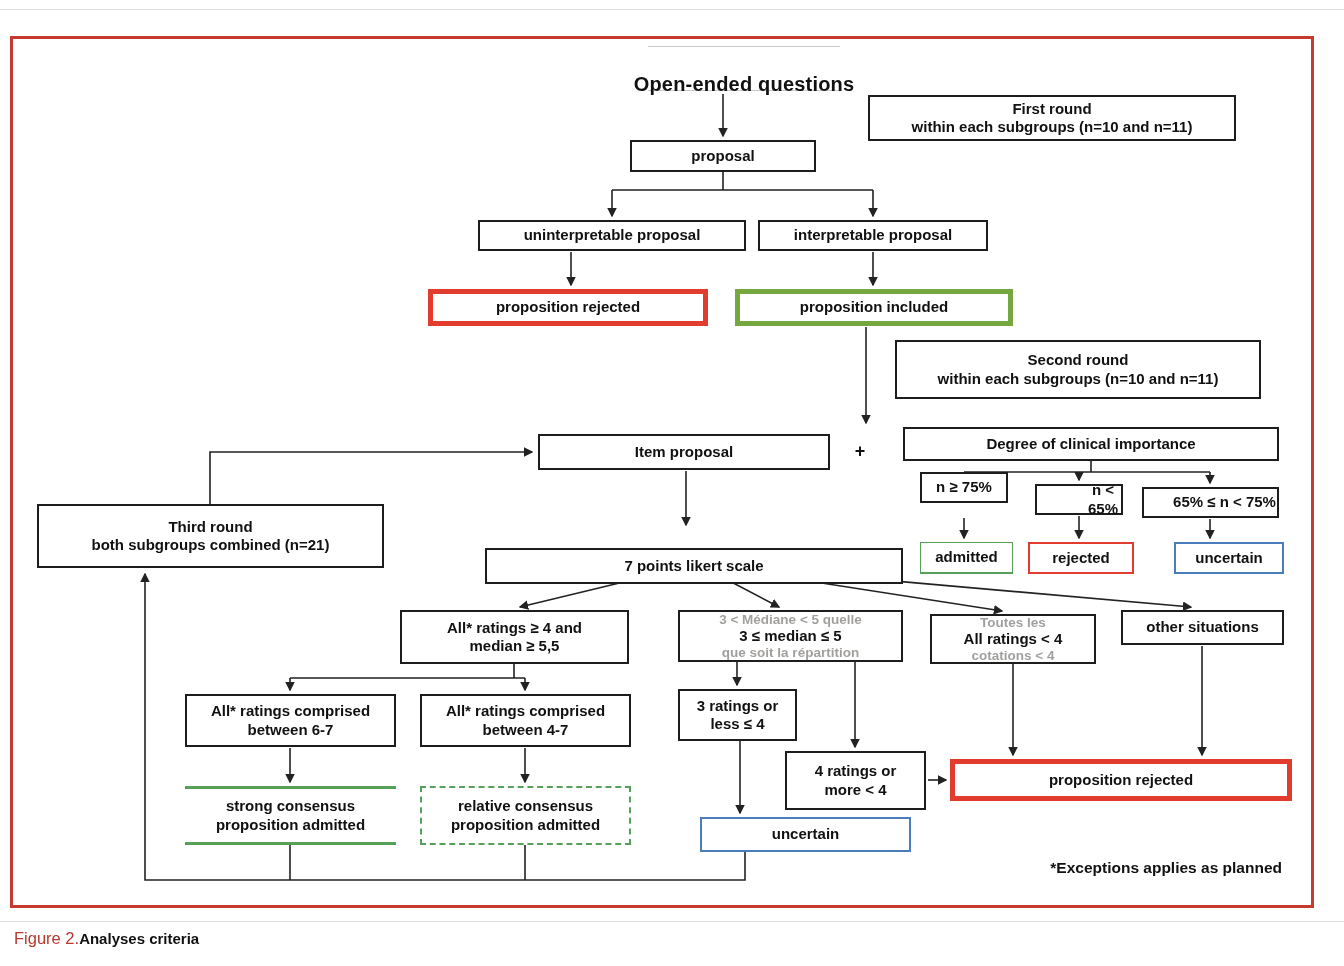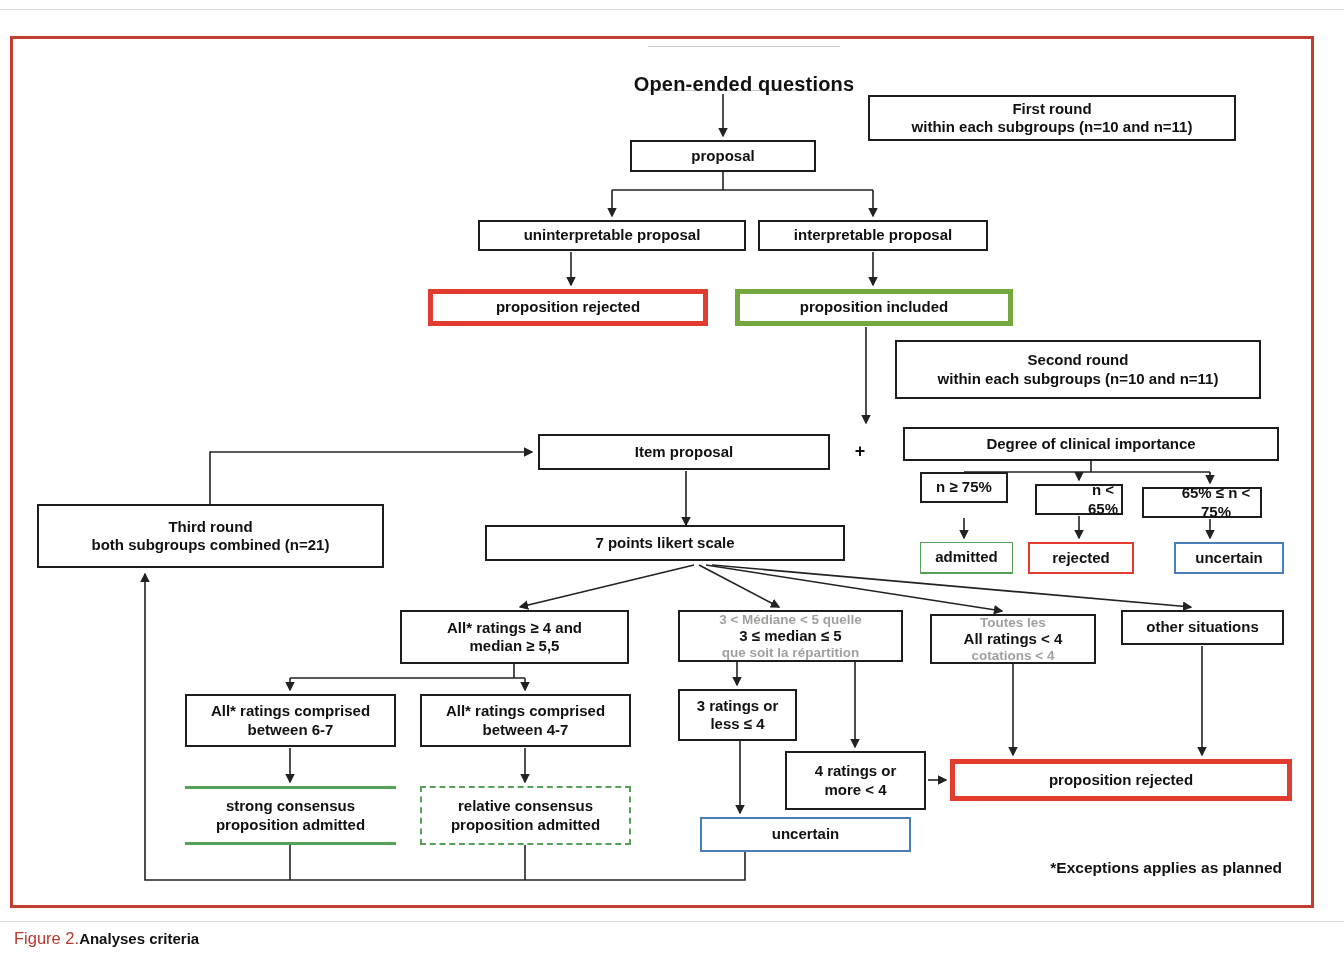--- a/index.html
+++ b/index.html
@@ -99,27 +99,27 @@
   <div class="box" style="left:758px;top:220px;width:230px;height:31px;">interpretable proposal</div>
   <div class="box thick-red" style="left:428px;top:289px;width:280px;height:37px;">proposition rejected</div>
   <div class="box thick-green" style="left:735px;top:289px;width:278px;height:37px;">proposition included</div>
 
   <div class="box" style="left:538px;top:434px;width:292px;height:36px;">Item proposal</div>
   <div class="box plain" style="left:845px;top:437px;width:30px;height:30px;font-size:18px;">+</div>
   <div class="box" style="left:903px;top:427px;width:376px;height:34px;">Degree of clinical importance</div>
 
   <div class="box" style="left:920px;top:472px;width:88px;height:31px;">n ≥ 75%</div>
   <div class="box" style="left:1035px;top:484px;width:88px;height:31px;padding-left:48px;">n &lt; 65%</div>
-  <div class="box" style="left:1142px;top:487px;width:120px;height:31px;padding-left:28px;">65% ≤ n &lt; 75%</div>
+  <div class="box" style="left:1142px;top:487px;width:137px;height:31px;padding-left:28px;">65% ≤ n &lt; 75%</div>
 
   <div class="box green-box" style="left:920px;top:542px;width:93px;height:32px;">admitted</div>
   <div class="box thin-red" style="left:1028px;top:542px;width:106px;height:32px;">rejected</div>
   <div class="box thin-blue" style="left:1154px;top:542px;width:110px;height:32px;">uncertain</div>
 
-  <div class="box" style="left:485px;top:525px;width:360px;height:36px;text-align:center;">7 points likert scale</div>
+  <div class="box" style="left:485px;top:548px;width:418px;height:36px;text-align:center;">7 points likert scale</div>
 
   <div class="box" style="left:400px;top:610px;width:229px;height:54px;">All* ratings ≥ 4 and
 median ≥ 5,5</div>
 
   <div class="box" style="left:678px;top:610px;width:225px;height:52px;">
     <div class="stack">
       <span class="artifact">3 &lt; Médiane &lt; 5 quelle</span>
       <span>3 ≤ median ≤ 5</span>
       <span class="artifact">que soit la répartition</span>
     </div>

